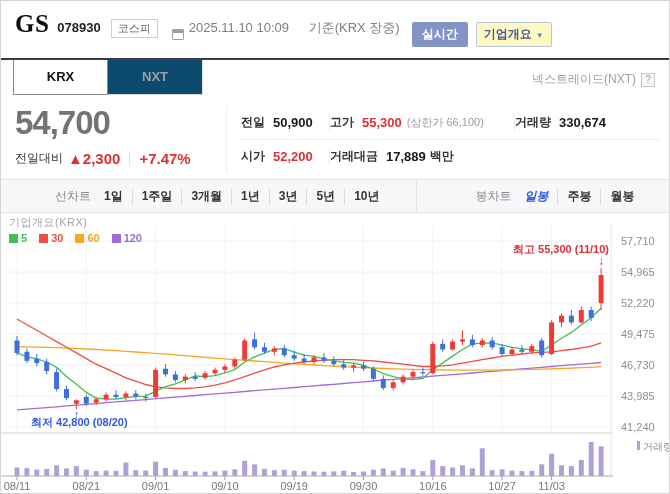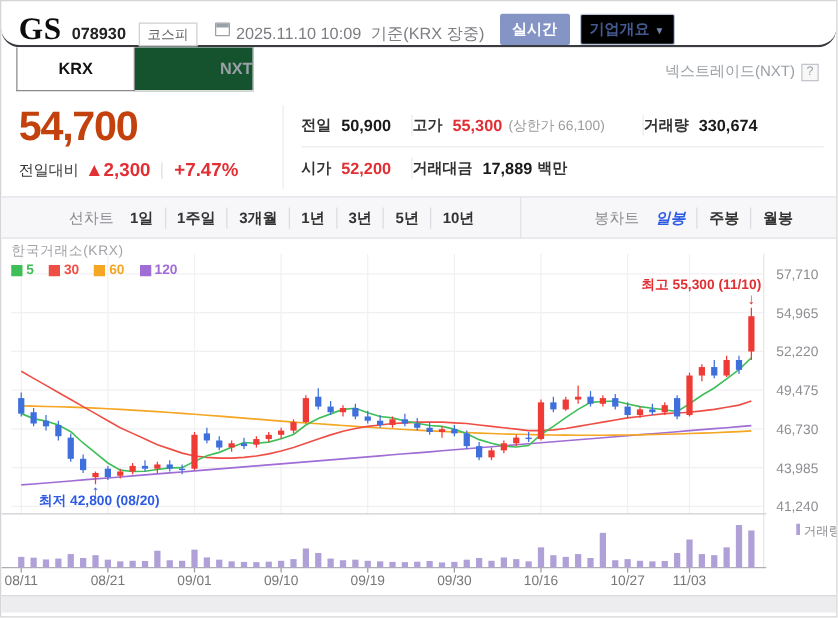--- a/index.html
+++ b/index.html
@@ -1,43 +1,43 @@
 <!DOCTYPE html>
 <html><head>
 <meta charset="utf-8">
 <style>
   * { margin:0; padding:0; box-sizing:border-box; }
   body { background:#fff; font-family:"Liberation Sans","DejaVu Sans",sans-serif; }
   .page { position:relative; width:670px; height:494px; border:1px solid #d5d5d8; background:#fff; overflow:hidden; }
 
   
-  .header { height:37px; border-bottom:2px solid #3a3b40; display:flex; align-items:baseline; padding:9px 12px 0 14px;border-radius:15px; }
+  .header { height:59px; border-bottom:2px solid #3a3b40; display:flex; align-items:baseline; padding:9px 12px 0 14px; }
   .stock-name { font-family:"Liberation Serif","DejaVu Serif",serif; font-size:25px; font-weight:600; color:#0d0d0d; letter-spacing:0.5px; }
   .stock-code { font-size:13px; font-weight:bold; color:#222; margin-left:8px; }
   .market-badge { font-size:11px; color:#666; border:1px solid #cfcfcf; padding:1px 6px; margin-left:10px; background:#fff; }
   .cal-icon { position:relative; width:12px; height:11px; border:1px solid #9aa0a8; border-radius:1px; margin:0 5px 0 14px; align-self:center; }
   .cal-icon::before { content:""; position:absolute; left:0; right:0; top:0; height:3px; background:#9aa0a8; }
   .timestamp { font-size:13px; color:#7d7d82; }
-  .timestamp .suffix { margin-left:4px; }
+  .timestamp .suffix { margin-left:16px; }
   .realtime-btn { margin-left:12px; align-self:center; background:#8494c4; color:#fff; font-size:12px; font-weight:bold; border:none; padding:4px 10px; border-radius:2px; cursor:pointer; }
-  .overview-btn { margin-left:8px; align-self:center; background:#000000; color:#43598f; font-size:12px; font-weight:bold; border:1px solid #b9c3da; padding:3px 7px; border-radius:2px; cursor:pointer; }
+  .overview-btn { margin-left:8px; align-self:center; background:#fef9c3; color:#43598f; font-size:12px; font-weight:bold; border:1px solid #b9c3da; padding:3px 7px; border-radius:2px; cursor:pointer; }
   .overview-btn .chev { font-size:8px; margin-left:4px; color:#7386b1; }
 
   
   .tabbar { position:relative; height:36px; padding-left:12px; }
   .tab { display:inline-block; width:95px; height:35px; line-height:33px; text-align:center; font-size:13px; font-weight:bold; cursor:pointer; }
   .tab.active { background:#fff; border:1px solid #8a8a8a; border-top:none; color:#111; }
-  .tab.inactive { background:#14532d; border:1px solid #ddd; border-top:none; border-left:none; color:#9aa0a6;text-align:right; }
+  .tab.inactive { background:#0c4a6e; border:1px solid #ddd; border-top:none; border-left:none; color:#9aa0a6; }
   .nxt-info { position:absolute; right:14px; top:11px; font-size:12px; color:#9aa0a6; display:flex; align-items:center; }
   .help-icon { display:inline-block; width:14px; height:14px; line-height:12px; text-align:center; border:1px solid #c2c6cc; color:#9aa0a6; font-size:10px; margin-left:5px; background:#f8f8f9; cursor:pointer; }
 
   
   .quote-row { display:flex; height:83px; padding:10px 10px 6px 14px; }
   .price-block { width:212px; border-right:1px solid #ececef; }
-  .big-price { font-size:33px; font-weight:bold; color:#c2410c; letter-spacing:-1px; line-height:1.05; }
+  .big-price { font-size:33px; font-weight:bold; color:#737373; letter-spacing:-1px; line-height:1.05; }
   .change-line { margin-top:9px; display:flex; align-items:center; font-size:12px; color:#333; }
   .change-val { color:#e12f33; font-size:15px; font-weight:bold; margin-left:5px; }
   .vsep { border-left:1px solid #ddd; height:13px; margin:0 9px; }
   .change-pct { color:#e12f33; font-size:15px; font-weight:bold; }
   .quote-table { flex:1; display:flex; flex-direction:column; margin-left:14px; }
   .q-row { flex:1; display:flex; align-items:center; }
   .q-row.first { border-bottom:1px solid #ececef; }
   .q-cell { display:flex; align-items:center; }
   .q-cell.c1 { width:88px; padding-left:0; }
   .q-cell.c2 { width:185px; border-left:1px solid #ececef; }
@@ -150,21 +150,21 @@
     <span class="right-group">
       <span class="pb-label">봉차트</span>
       <span class="pb-item selected">일봉</span>
       <span class="pb-item">주봉</span>
       <span class="pb-item">월봉</span>
     </span>
   </div>
 
   <div class="chart-wrap">
     <div class="chart-legend">
-      <div class="legend-title">한국거래소(KRX)</div>
+      <div class="legend-title">기업개요(KRX)</div>
       <div class="legend-items">
         <span class="legend-item">
             <span class="ma-chip" style="background: rgb(63, 191, 88);"></span>
             <span class="ma-label" style="color: rgb(63, 191, 88);">5</span>
           </span>
         <span class="legend-item">
             <span class="ma-chip" style="background: rgb(239, 78, 69);"></span>
             <span class="ma-label" style="color: rgb(239, 78, 69);">30</span>
           </span>
         <span class="legend-item">

